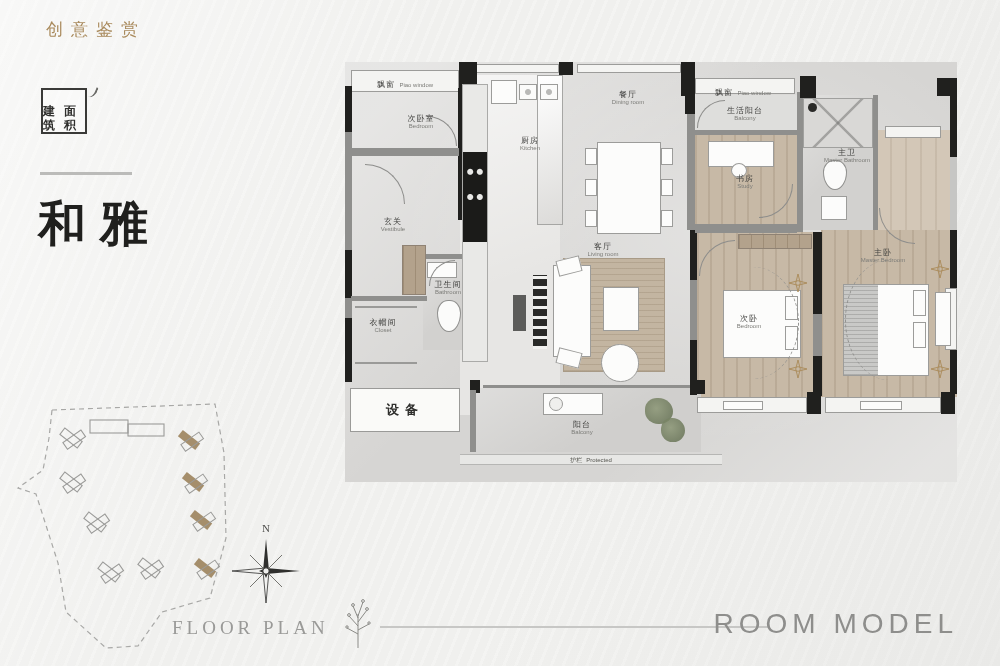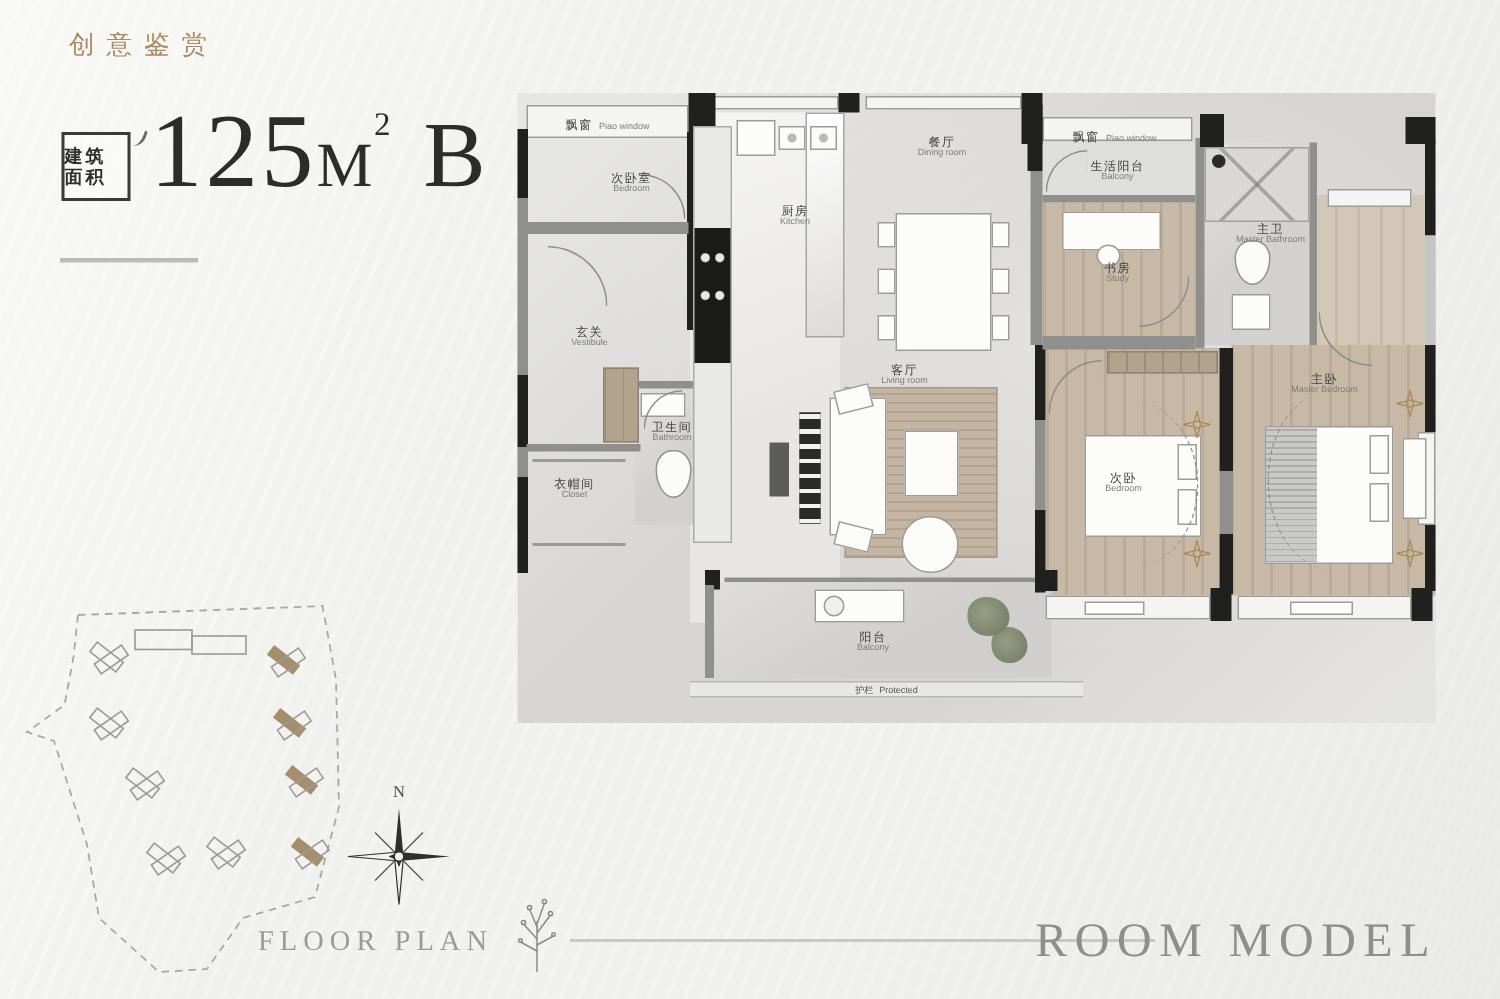--- a/index.html
+++ b/index.html
@@ -7,21 +7,21 @@
   .stage{position:relative;width:1000px;height:666px;
     background:
       linear-gradient(115deg, rgba(255,255,255,.55) 0%, rgba(255,255,255,0) 35%),
       linear-gradient(295deg, rgba(220,220,218,.35) 0%, rgba(255,255,255,0) 40%),
       repeating-linear-gradient(112deg, rgba(255,255,255,.25) 0 3px, rgba(0,0,0,0) 3px 11px),
       #f0f0ee;}
   .abs{position:absolute}
   
   .eyebrow{position:absolute;left:46px;top:18px;font-size:17px;letter-spacing:8px;color:#a98a5c;font-weight:500}
   .badge{position:absolute;left:41px;top:88px;width:42px;height:42px;border:2px solid #3a3a38;
-    display:flex;flex-direction:column;align-items:flex-start;justify-content:center;color:#2f2f2d;background:rgba(255,255,255,.35)}
+    display:flex;flex-direction:row;align-items:flex-end;justify-content:center;color:#2f2f2d;background:rgba(255,255,255,.35)}
   .badge div{font-size:12px;font-weight:700;line-height:14px;letter-spacing:2px}
   .tick{position:absolute;left:88px;top:86px;width:7px;height:12px;border-right:2px solid #6a6a66;border-radius:0 0 80% 0;transform:rotate(18deg)}
   .arealine{position:absolute;left:100px;top:62px;color:#2c2c2a;font-family:"Liberation Serif",serif;white-space:nowrap}
   .arealine .num{font-size:70px;letter-spacing:2px}
   .arealine .unit{font-size:42px}
   .arealine .sup{font-size:22px;vertical-align:34px;margin-left:1px}
   .arealine .type{font-size:62px;margin-left:22px}
   .divider{position:absolute;left:40px;top:172px;width:92px;height:3px;background:#bbbbb9}
   .bigtitle{position:absolute;left:38px;top:192px;font-size:48px;font-weight:700;letter-spacing:14px;color:#20201e}
   
@@ -63,35 +63,35 @@
     display:flex;align-items:center;justify-content:center}
   .equipbox div{font-size:13px;font-weight:700;letter-spacing:6px;color:#2f2f2d}
   .decor-star{position:absolute;width:18px;height:18px}
   
   .siteplan{position:absolute;left:10px;top:398px;width:300px;height:258px}
   .floorplan-caption{position:absolute;left:172px;top:617px;font-family:"Liberation Serif",serif;font-size:19px;letter-spacing:4px;color:#9a9a98}
   .compass{position:absolute;left:228px;top:522px;width:76px;height:86px}
   .compass .n{position:absolute;left:50%;top:0;transform:translateX(-50%);font-family:"Liberation Serif",serif;font-size:11px;color:#4c4c4a}
   .tree{position:absolute;left:341px;top:596px;width:34px;height:54px}
   .footline{position:absolute;left:380px;top:626px;width:390px;height:2px;background:#c7c7c5}
-  .roommodel{position:absolute;right:42px;top:608px;font-family:Liberation Serif, serif;font-size:32px;letter-spacing:5px;color:#8e8e8c}
+  .roommodel{position:absolute;right:42px;top:608px;font-family:Liberation Sans, sans-serif;font-size:28px;letter-spacing:5px;color:#8e8e8c}
 </style>
 </head>
 <body>
 
 <div class="stage">
 
   <div class="eyebrow">创意鉴赏</div>
   <div class="badge">
     <div>建筑</div>
     <div>面积</div>
   </div>
   <div class="tick"></div>
-  <div class="arealine"><span class="num">125</span><span class="unit">M</span><span class="sup">2</span><span class="type">B</span></div>
   <div class="divider"></div>
+  <div class="bigtitle">和雅</div>
 
   <div class="plan marble">
 
     <div class="abs kfloor" style="left:115px;top:13px;width:100px;height:340px"></div>
     <div class="abs marble2" style="left:78px;top:196px;width:54px;height:92px"></div>
     <div class="abs marble2" style="left:455px;top:33px;width:75px;height:135px"></div>
     <div class="abs" style="left:350px;top:33px;width:102px;height:40px;background:#dededc"></div>
     <div class="abs wood" style="left:350px;top:73px;width:102px;height:92px"></div>
     <div class="abs wood-light" style="left:530px;top:68px;width:82px;height:102px"></div>
     <div class="abs wood" style="left:352px;top:170px;width:116px;height:165px"></div>
@@ -170,20 +170,23 @@
     <div class="white" style="left:212px;top:288px;width:24px;height:16px;transform:rotate(14deg)"></div>
     <div class="white" style="left:258px;top:225px;width:36px;height:44px"></div>
     <div class="white" style="left:256px;top:282px;width:38px;height:38px;border-radius:50% 50% 48% 52%"></div>
 
     <div class="abs tan" style="left:57px;top:183px;width:24px;height:50px;border:1px solid #8f8274;box-sizing:border-box"></div>
     <div class="white" style="left:82px;top:200px;width:30px;height:16px"></div>
     <div class="toilet" style="left:92px;top:238px;width:24px;height:32px"></div>
     <div class="abs" style="left:10px;top:244px;width:62px;height:2px;background:#9a9a98"></div>
     <div class="abs" style="left:10px;top:300px;width:62px;height:2px;background:#9a9a98"></div>
 
+    <div class="equipbox">
+      <div>设备</div>
+    </div>
 
     <div class="white" style="left:198px;top:331px;width:60px;height:22px"></div>
     <div class="abs" style="left:204px;top:335px;width:14px;height:14px;border:1px solid #9c9c9a;border-radius:50%;background:#efefed;box-sizing:border-box"></div>
     <div class="plant" style="left:300px;top:336px;width:28px;height:26px"></div>
     <div class="plant" style="left:316px;top:356px;width:24px;height:24px"></div>
     <div class="abs" style="left:115px;top:392px;width:262px;height:11px;background:#e7e7e5;border-top:1px solid #b6b6b4;border-bottom:1px solid #b6b6b4;box-sizing:border-box"></div>
 
     <div class="white" style="left:363px;top:79px;width:66px;height:26px"></div>
     <div class="white" style="left:386px;top:101px;width:16px;height:15px;border-radius:50%"></div>
 

